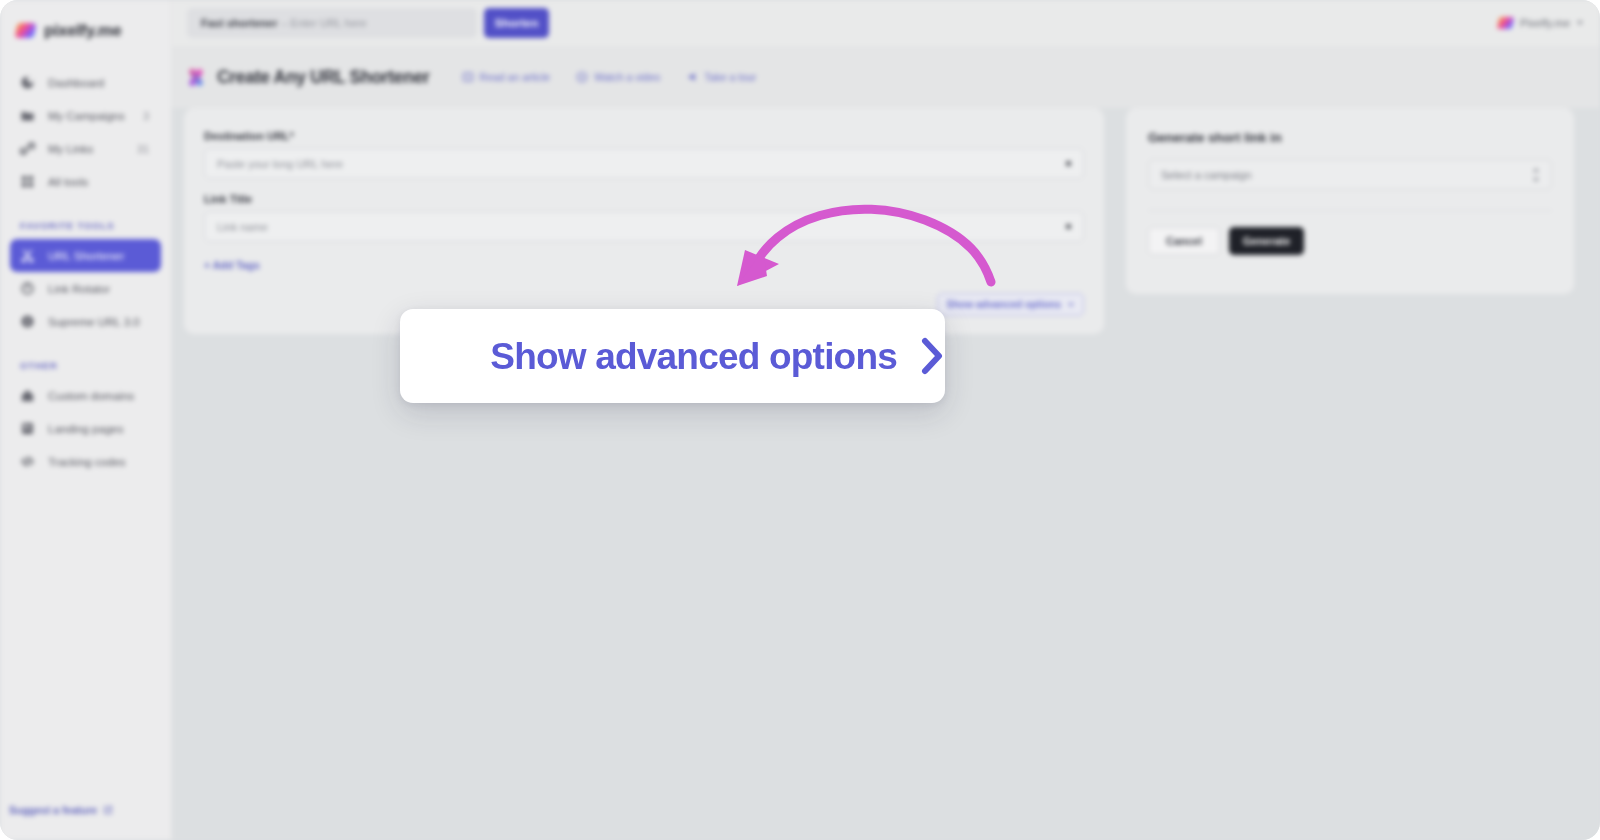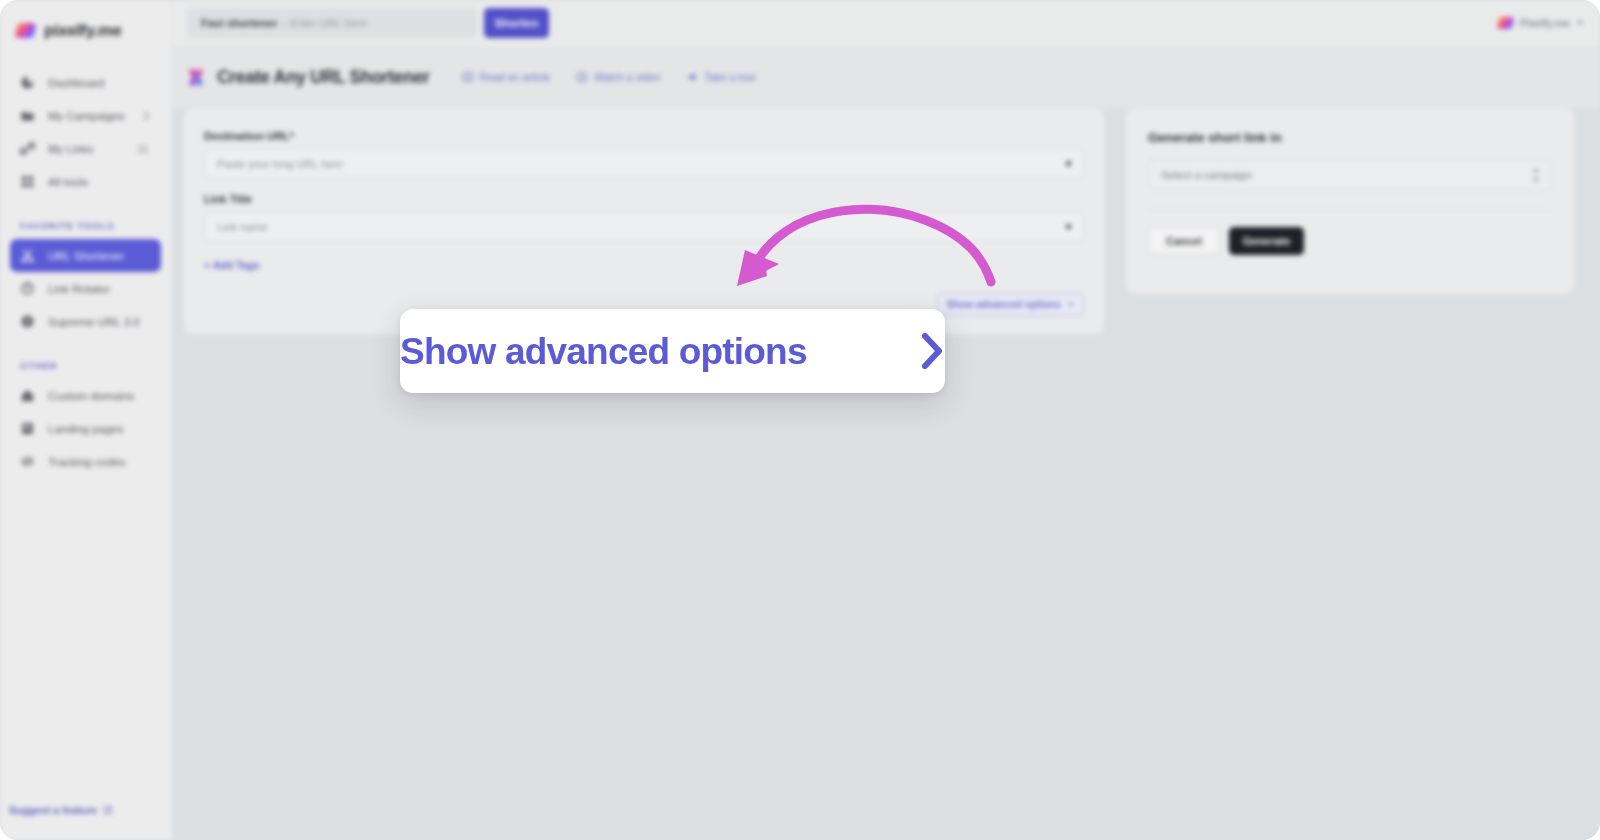--- a/index.html
+++ b/index.html
@@ -390,27 +390,27 @@
     position: absolute;
     left: 715px; top: 190px;
     width: 300px; height: 130px;
     pointer-events: none;
   }
 
   
   #callout {
     position: absolute;
     left: 400px; top: 309px;
-    width: 545px; height: 84px;
+    width: 545px; height: 94px;
     background: #ffffff;
     border-radius: 13px;
     box-shadow: 0 10px 30px rgba(30,30,60,.16), 0 2px 7px rgba(30,30,60,.08);
     display: flex;
     align-items: center;
-    justify-content: space-between;
+    justify-content: flex-end;
     gap: 22px;
   }
   #callout-text {
     font-size: 37px;
     font-weight: bold;
     color: #5b5bd6;
     letter-spacing: -.8px;
     line-height: 1;
   }
   #callout-chevron { display: block; }

